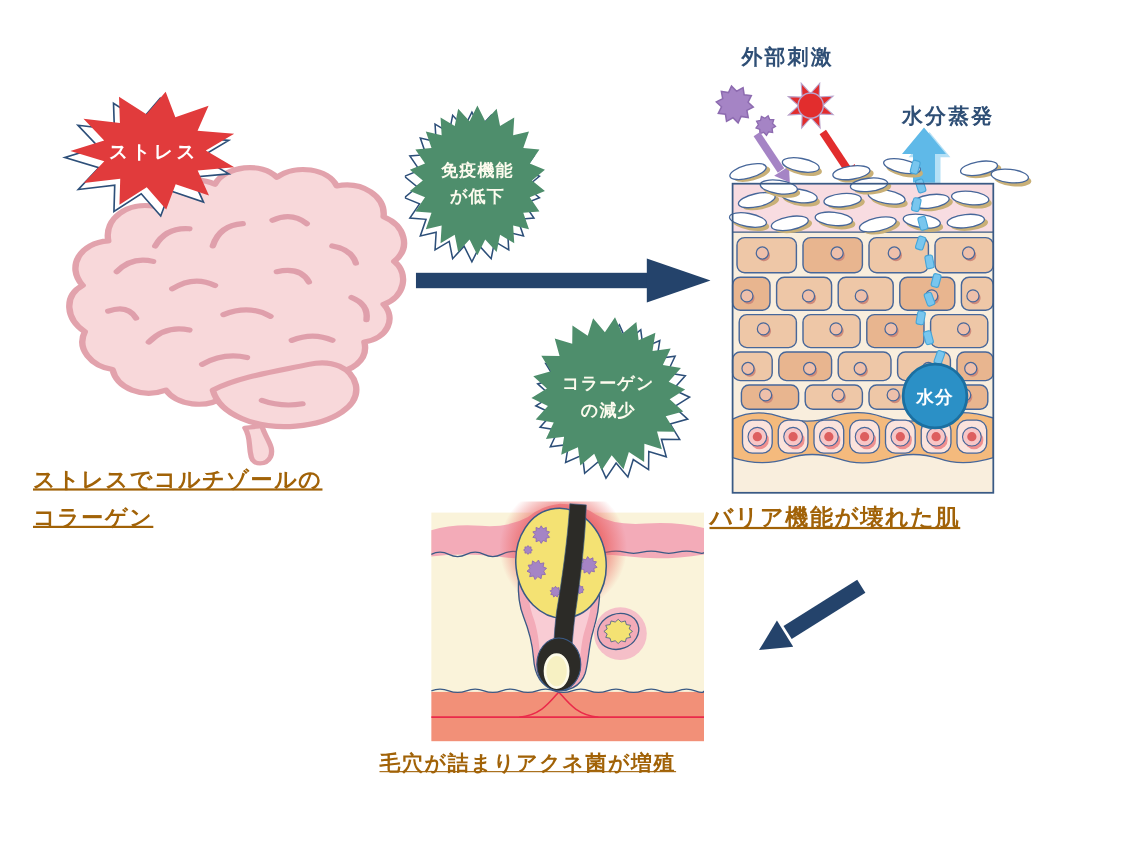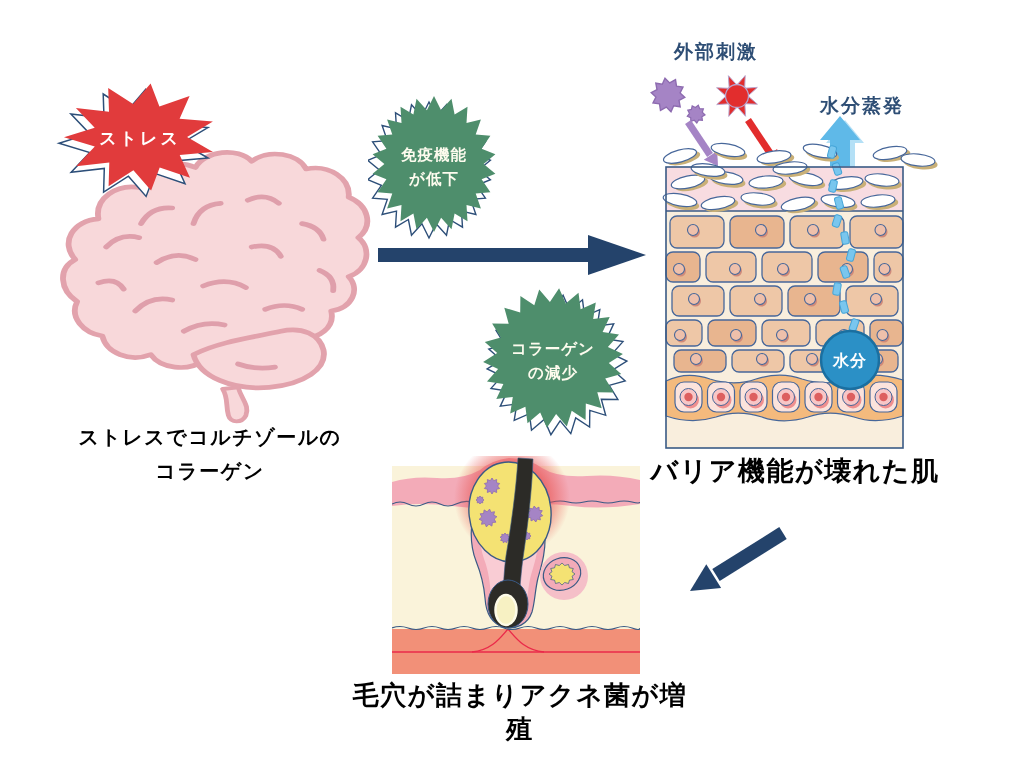--- a/index.html
+++ b/index.html
@@ -2,22 +2,22 @@
 <html><head>
 <meta charset="utf-8">
 <style>
   html,body{margin:0;padding:0;background:#fff;}
   .canvas{
     position:relative;width:1024px;height:768px;background:#ffffff;overflow:hidden;
     font-family:"Liberation Sans","DejaVu Sans",sans-serif;
   }
   .abs{position:absolute;}
   .caption{
-    color:#000000;font-weight:bold;text-align:center;
-    letter-spacing:1.5px;line-height:34px;font-size:20px;
+    color:#a16207;font-weight:bold;text-align:left;
+    letter-spacing:1.5px;line-height:34px;font-size:20px;text-decoration:underline;
   }
   svg text{font-family:"Liberation Sans","DejaVu Sans",sans-serif;}
 </style>
 </head>
 <body>
 
 <div class="canvas">
 
   <svg class="abs" style="left:40px;top:70px;" width="340" height="360" viewBox="0 0 340 360">
     <g transform="translate(8,60) scale(0.97,0.78)">
@@ -309,21 +309,21 @@
           <rect x="-3.5" y="-6" width="7" height="12" rx="2" fill="#79c6ee" stroke="#45a5d8" stroke-width="1" transform="translate(192,122) rotate(15)"></rect>
         </g>
       <g>
         <circle cx="210" cy="330" r="29" stroke="#1b6fa0" stroke-width="2.5" fill="#2b90c6"></circle>
         <text x="210" y="336" text-anchor="middle" font-size="16" font-weight="bold" fill="#ffffff" letter-spacing="1">水分</text>
       </g>
       <rect x="26" y="137" width="237" height="281" fill="none" stroke="#3a5a85" stroke-width="1.6"></rect>
     </g>
   </svg>
 
-  <div class="abs caption" style="left:645px;top:454px;width:300px;font-size:27px;">バリア機能が壊れた肌</div>
+  <div class="abs caption" style="left:645px;top:454px;width:300px;font-size:21px;">バリア機能が壊れた肌</div>
 
   <svg class="abs" style="left:678px;top:518px;" width="120" height="88" viewBox="0 0 120 88">
     <line x1="105" y1="15" x2="38" y2="57" stroke-width="14" stroke="#24436b"></line>
     <polygon points="12,73 43.1,70 28.3,46.2" fill="#24436b"></polygon>
   </svg>
 
   <svg class="abs" style="left:392px;top:456px;" width="248" height="218" viewBox="0 0 248 218">
     <defs>
       <radialGradient id="inflame">
         <stop offset="0" stop-color="#e33e3e"></stop>
@@ -363,15 +363,15 @@
       <polygon points="135.0,76.0 136.1,77.4 137.8,77.2 137.6,78.9 139.0,80.0 137.6,81.1 137.8,82.8 136.1,82.6 135.0,84.0 133.9,82.6 132.2,82.8 132.4,81.1 131.0,80.0 132.4,78.9 132.2,77.2 133.9,77.4"></polygon>
       <polygon points="88.0,40.0 89.1,41.4 90.8,41.2 90.6,42.9 92.0,44.0 90.6,45.1 90.8,46.8 89.1,46.6 88.0,48.0 86.9,46.6 85.2,46.8 85.4,45.1 84.0,44.0 85.4,42.9 85.2,41.2 86.9,41.4"></polygon>
     </g>
 
     <path d="M 126,2 C 124,35 119,70 114,100 C 111,122 112,140 108,155 L 124,158
              C 128,142 128,124 131,102 C 136,68 140,34 141,3 Z" fill="#2c2b27" stroke="#3a5a85" stroke-width="0.6"></path>
     <ellipse cx="116" cy="148" rx="20" ry="24" fill="#2c2b27" stroke="#3a5a85" stroke-width="1"></ellipse>
     <ellipse cx="114" cy="154" rx="10.5" ry="15" fill="#f7f1c3" stroke="#fdfbe8" stroke-width="2.5"></ellipse>
   </svg>
 
-  <div class="abs caption" style="left:345px;top:678px;width:350px;font-size:26px;">毛穴が詰まりアクネ菌が増殖</div>
+  <div class="abs caption" style="left:345px;top:678px;width:350px;font-size:19px;">毛穴が詰まりアクネ菌が増殖</div>
 
 </div>
 
 </body></html>

